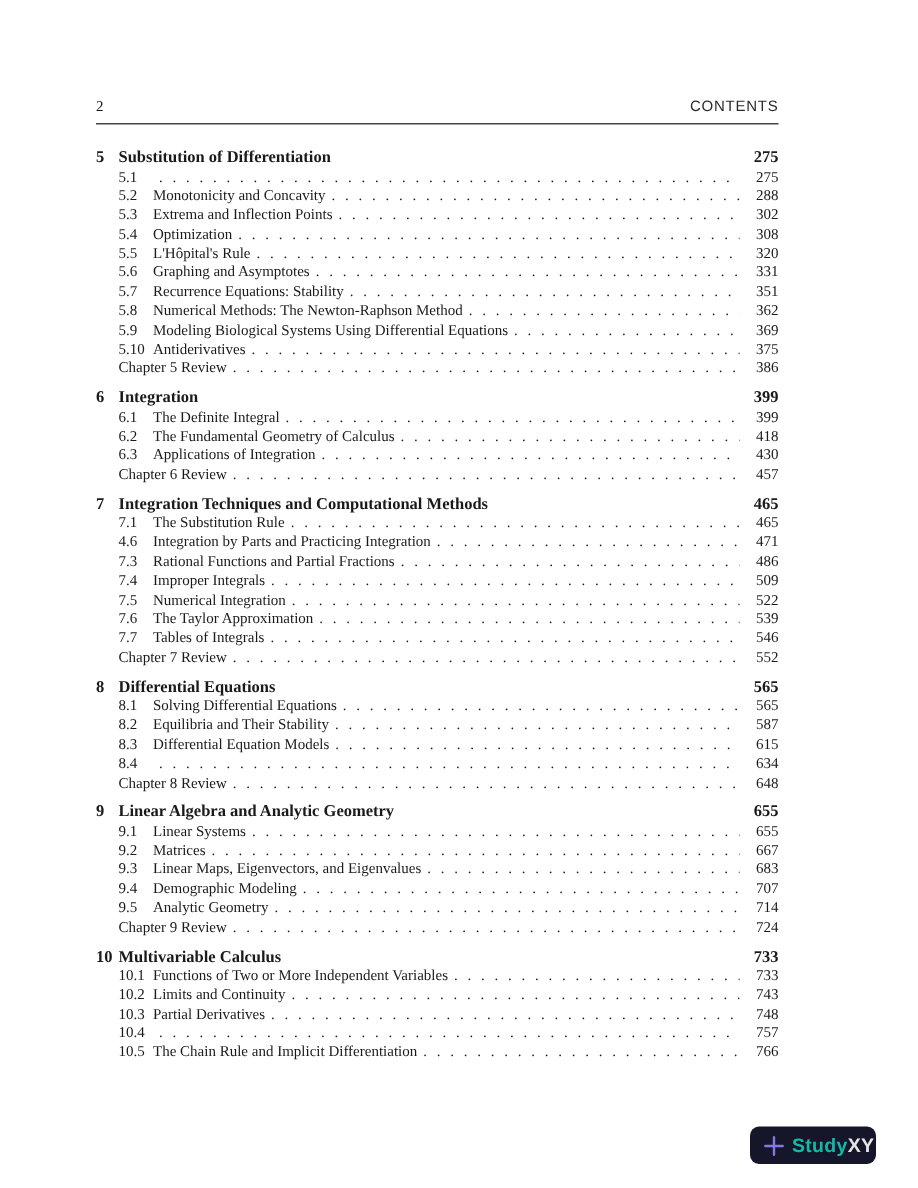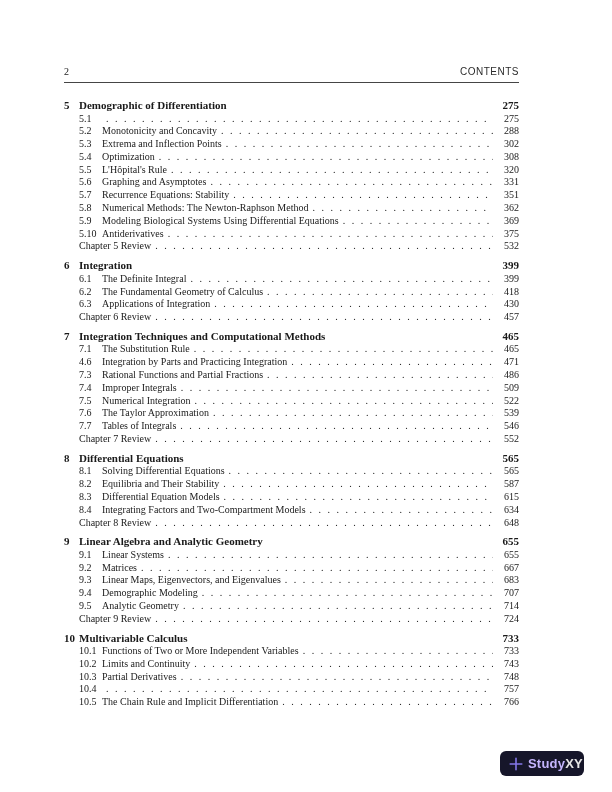--- a/index.html
+++ b/index.html
@@ -79,21 +79,21 @@
 
     <div class="running-header">
       <span class="hdr-pagenum">2</span>
       <span class="hdr-title">CONTENTS</span>
     </div>
 
     <div class="toc" id="toc">
         <div class="chapter">
           <div class="chap-row">
             <span class="chap-num">5</span>
-            <span class="chap-title">Demographic of Differentiation</span>
+            <span class="chap-title">Substitution of Differentiation</span>
             <span class="pg">275</span>
           </div>
           <div class="sec-row">
             <span class="sec-num">5.1</span>
             <span class="dots" aria-hidden="true">........................................................................................................................</span>
             <span class="pg">275</span>
           </div>
           <div class="sec-row">
             <span class="sec-num">5.2</span>
             <span class="sec-title">Monotonicity and Concavity</span>
@@ -144,21 +144,21 @@
           </div>
           <div class="sec-row">
             <span class="sec-num">5.10</span>
             <span class="sec-title">Antiderivatives</span>
             <span class="dots" aria-hidden="true">........................................................................................................................</span>
             <span class="pg">375</span>
           </div>
           <div class="sec-row">
             <span class="sec-title">Chapter 5 Review</span>
             <span class="dots" aria-hidden="true">........................................................................................................................</span>
-            <span class="pg">532</span>
+            <span class="pg">386</span>
           </div>
         </div>
         <div class="chapter">
           <div class="chap-row">
             <span class="chap-num">6</span>
             <span class="chap-title">Integration</span>
             <span class="pg">399</span>
           </div>
           <div class="sec-row">
             <span class="sec-num">6.1</span>
@@ -257,21 +257,20 @@
             <span class="pg">587</span>
           </div>
           <div class="sec-row">
             <span class="sec-num">8.3</span>
             <span class="sec-title">Differential Equation Models</span>
             <span class="dots" aria-hidden="true">........................................................................................................................</span>
             <span class="pg">615</span>
           </div>
           <div class="sec-row">
             <span class="sec-num">8.4</span>
-            <span class="sec-title">Integrating Factors and Two-Compartment Models</span>
             <span class="dots" aria-hidden="true">........................................................................................................................</span>
             <span class="pg">634</span>
           </div>
           <div class="sec-row">
             <span class="sec-title">Chapter 8 Review</span>
             <span class="dots" aria-hidden="true">........................................................................................................................</span>
             <span class="pg">648</span>
           </div>
         </div>
         <div class="chapter">
@@ -353,16 +352,16 @@
           </div>
         </div>
       </div>
 
   </div>
 
   <div class="logo-badge" style="background: rgb(22, 22, 42);">
     <svg class="logo-plus" width="14" height="14" viewBox="0 0 14 14">
       <path d="M7 1.2 V12.8 M1.2 7 H12.8" stroke-width="1.6" fill="none" stroke-linecap="round" stroke="#8477e8"></path>
     </svg>
-    <span class="logo-study" style="color: #c4b5fd;">Study</span>
+    <span class="logo-study" style="color: #14b8a6;">Study</span>
     <span class="logo-xy" style="color: #e5e5e5;">XY</span>
   </div>
 </div>
 
 </body></html>

